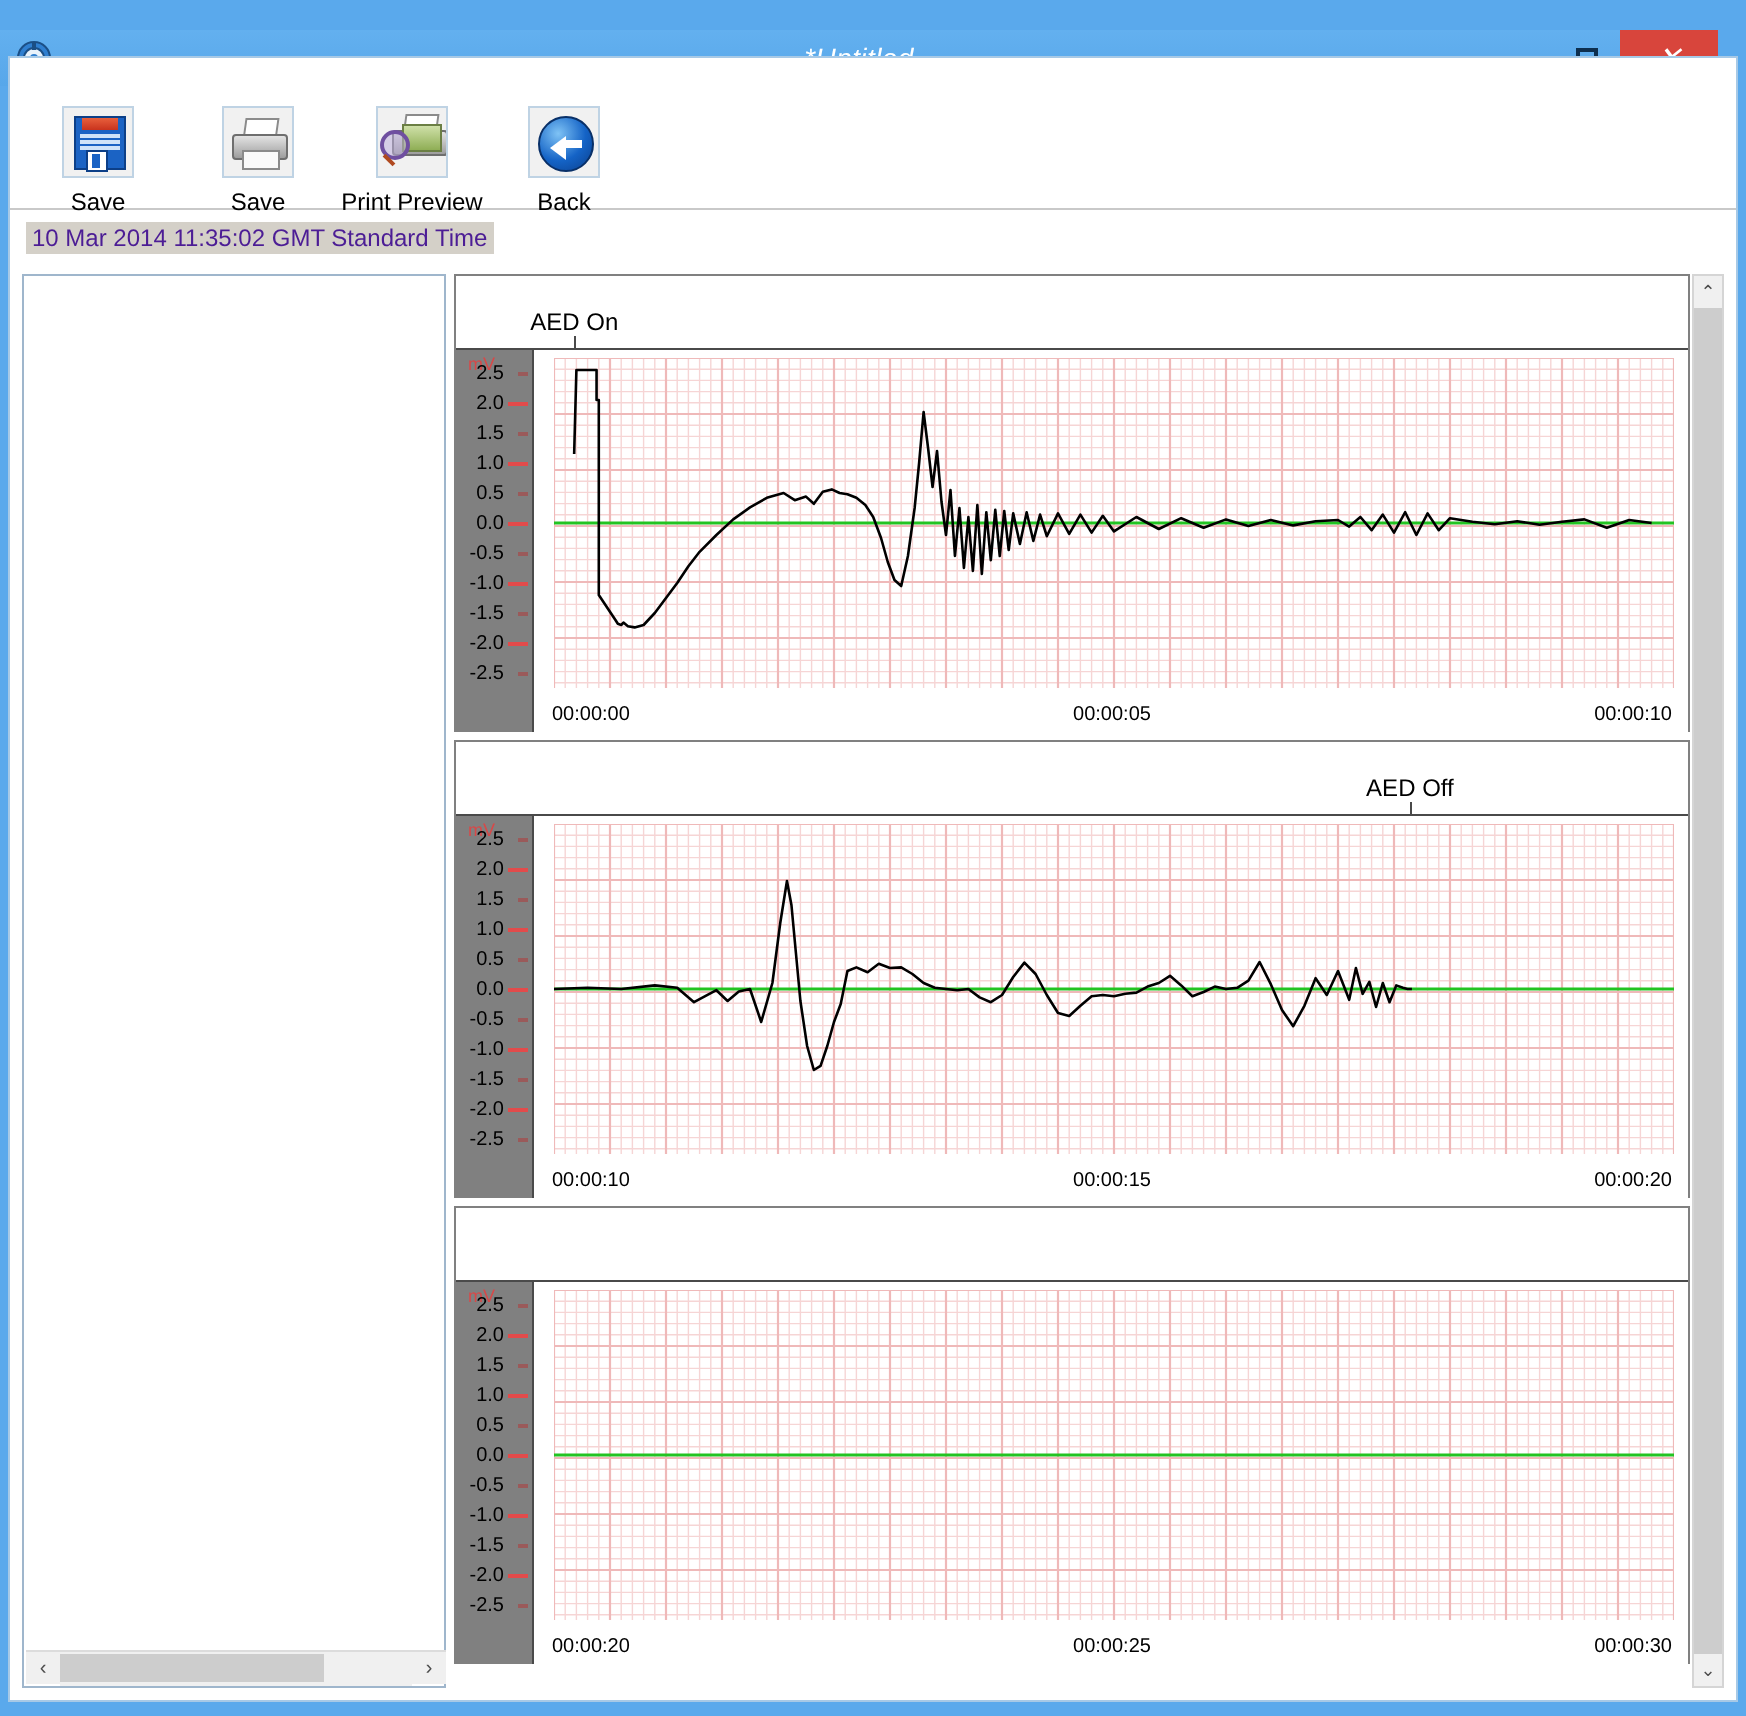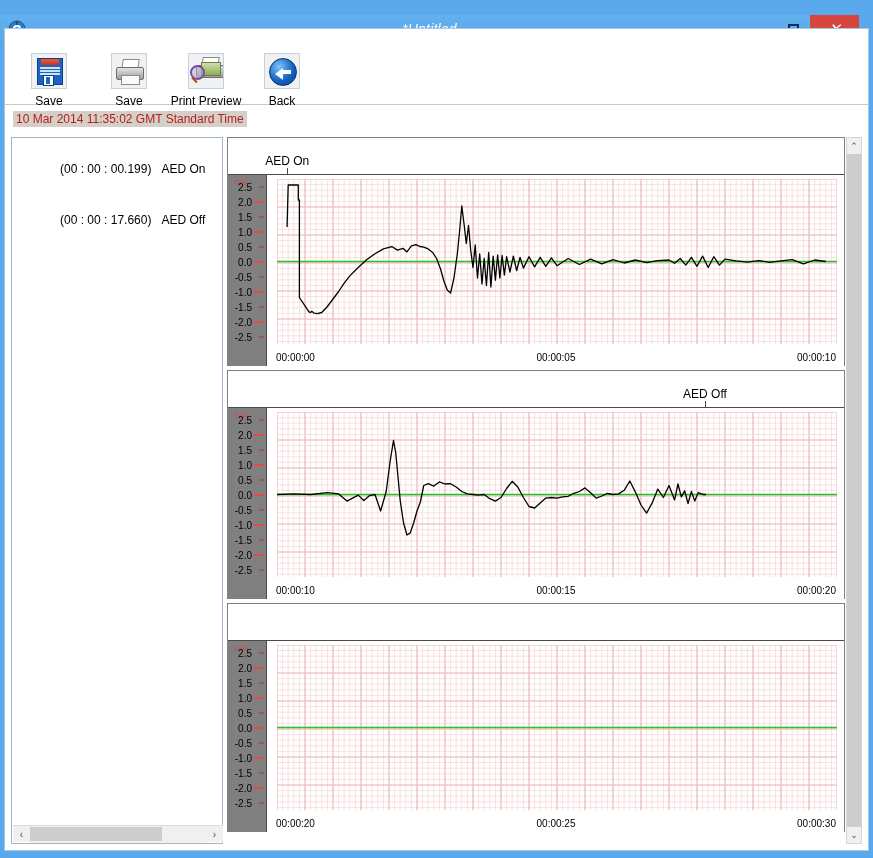--- a/index.html
+++ b/index.html
@@ -117,21 +117,21 @@
   
   .backcirc { position:absolute; left:4px; top:4px; width:26px; height:26px; border-radius:50%;
      background:radial-gradient(circle at 35% 30%, #7fc3f5 0%, #1463c6 55%, #0b3f8c 100%); border:1px solid #093068;}
   .backarr { position:absolute; left:5px; top:9px; width:0; height:0; border-top:6px solid transparent; border-bottom:6px solid transparent; border-right:8px solid #ffffff;}
   .backarr-tail { position:absolute; left:12px; top:11px; width:9px; height:4px; background:#ffffff;}
   
   .timestamp {
     position: absolute;
     left: 8px; top: 82px;
     font-size: 12px;
-    color: #b91c1c;
+    color: #4c1d95;
     background: #d4d0c8;
     padding: 1px 3px;
   }
   
   .panes {
     position: absolute;
     left: 6px; top: 108px;
     width: 851px; height: 707px;
   }
   .event-pane {
@@ -354,28 +354,20 @@
         <div class="tool-lbl">Print Preview</div>
       </div>
 
     </div>
 
     <div class="timestamp">10 Mar 2014 11:35:02 GMT Standard Time</div>
 
     <div class="panes">
 
       <div class="event-pane">
-        <div class="event-list">
-          <div class="event-row">
-            <span class="ev-time">(00 : 00 : 00.199)</span><span class="ev-label">AED On</span>
-          </div>
-          <div class="event-row">
-            <span class="ev-time">(00 : 00 : 17.660)</span><span class="ev-label">AED Off</span>
-          </div>
-        </div>
         <div class="hscroll">
           <div class="hs-arrow">‹</div>
           <div class="hs-track">
             <div class="hs-thumb"></div>
           </div>
           <div class="hs-arrow">›</div>
         </div>
       </div>
 
       <div class="chart-pane">

